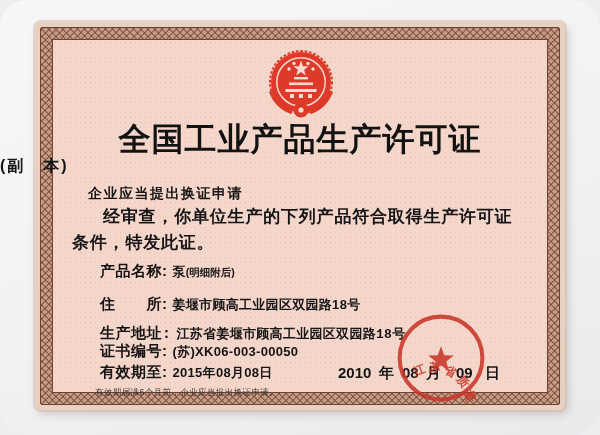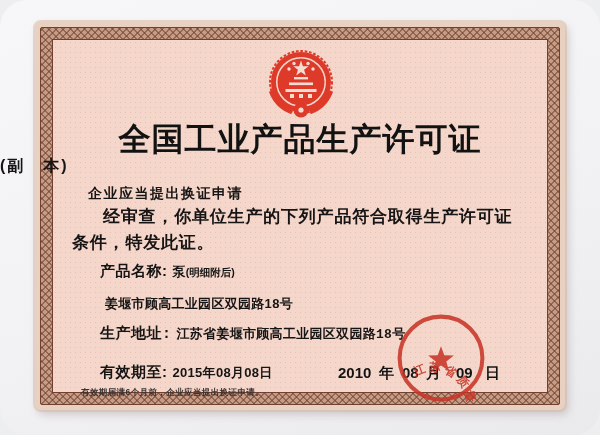--- a/index.html
+++ b/index.html
@@ -46,21 +46,21 @@
   .stmt2{left:72px;top:231px;font-size:17px;font-weight:bold;letter-spacing:0.8px;}
   .row{display:flex;align-items:baseline;}
   .flabel{font-size:15px;font-weight:bold;letter-spacing:0.5px;}
   .fvalue{font-size:13px;font-weight:bold;margin-left:5px;letter-spacing:0.3px;}
   .fnote{font-size:10.5px;font-weight:bold;}
   .row-product{left:100px;top:262px;}
   .row-residence{left:100px;top:295px;}
   .row-prod-addr{left:100px;top:324px;font-family:Liberation Mono, monospace;}
   .row-cert-no{left:100px;top:342px;}
   .row-valid{left:100px;top:363px;align-items:flex-end;}
-  .footnote{left:81px;top:387px;font-size:8.5px;font-weight:bold;letter-spacing:0.4px;color:#3a3232;}
+  .footnote{left:95px;top:387px;font-size:8.5px;font-weight:normal;letter-spacing:0.4px;color:#3a3232;}
   .datepart{top:364px;font-size:15px;font-weight:bold;color:#141414;}
   .dp-year{left:338px;} .dp-yu{left:379px;} .dp-month{left:402px;}
   .dp-mu{left:426px;} .dp-day{left:456px;} .dp-du{left:485px;}
   .emblem-box{left:264px;top:49px;width:74px;height:70px;}
   .seal-box{left:396px;top:313px;width:90px;height:90px;}
   svg{display:block;width:100%;height:100%;}
 </style>
 </head>
 <body>
 
@@ -106,25 +106,30 @@
   <div class="abs company">企业应当提出换证申请</div>
   <div class="abs stmt1">经审查，你单位生产的下列产品符合取得生产许可证</div>
   <div class="abs stmt2">条件，特发此证。</div>
 
   <div class="abs row row-product">
     <span class="flabel">产品名称:</span>
     <span class="fvalue">泵</span>
     <span class="fnote">(明细附后)</span>
   </div>
   <div class="abs row row-residence">
+    <span class="flabel">住　　所:</span>
     <span class="fvalue">姜堰市顾高工业园区双园路18号</span>
   </div>
   <div class="abs row row-prod-addr">
     <span class="flabel">生产地址:</span>
     <span class="fvalue">江苏省姜堰市顾高工业园区双园路18号</span>
+  </div>
+  <div class="abs row row-cert-no">
+    <span class="flabel">证书编号:</span>
+    <span class="fvalue">(苏)XK06-003-00050</span>
   </div>
   <div class="abs row row-valid">
     <span class="flabel">有效期至:</span>
     <span class="fvalue">2015年08月08日</span>
   </div>
 
   <div class="abs footnote">有效期届满6个月前，企业应当提出换证申请。</div>
 
   <span class="abs datepart dp-year">2010</span>
   <span class="abs datepart dp-yu">年</span>

